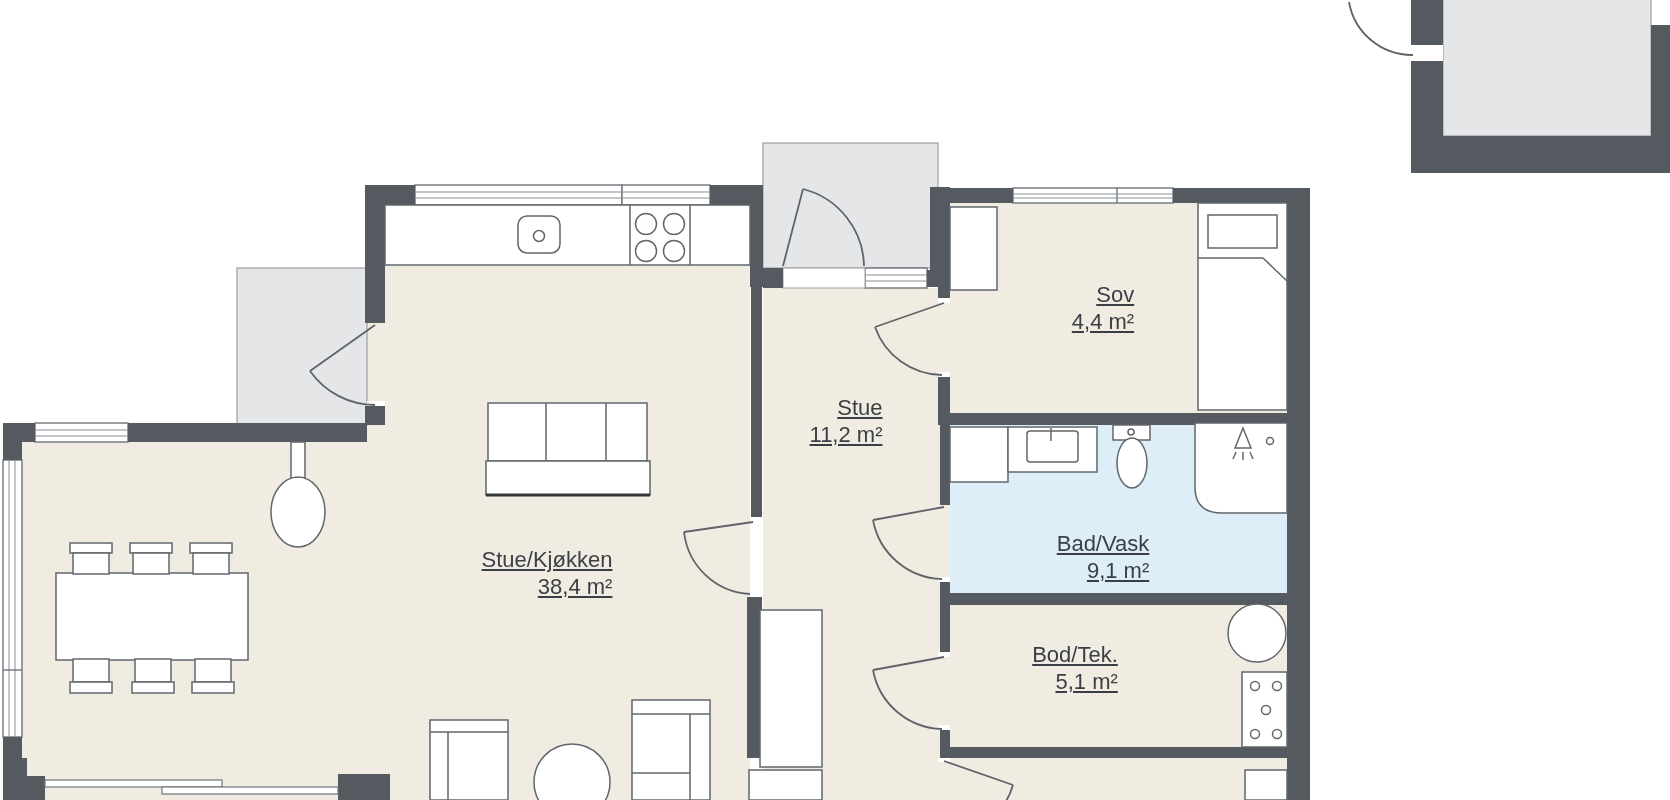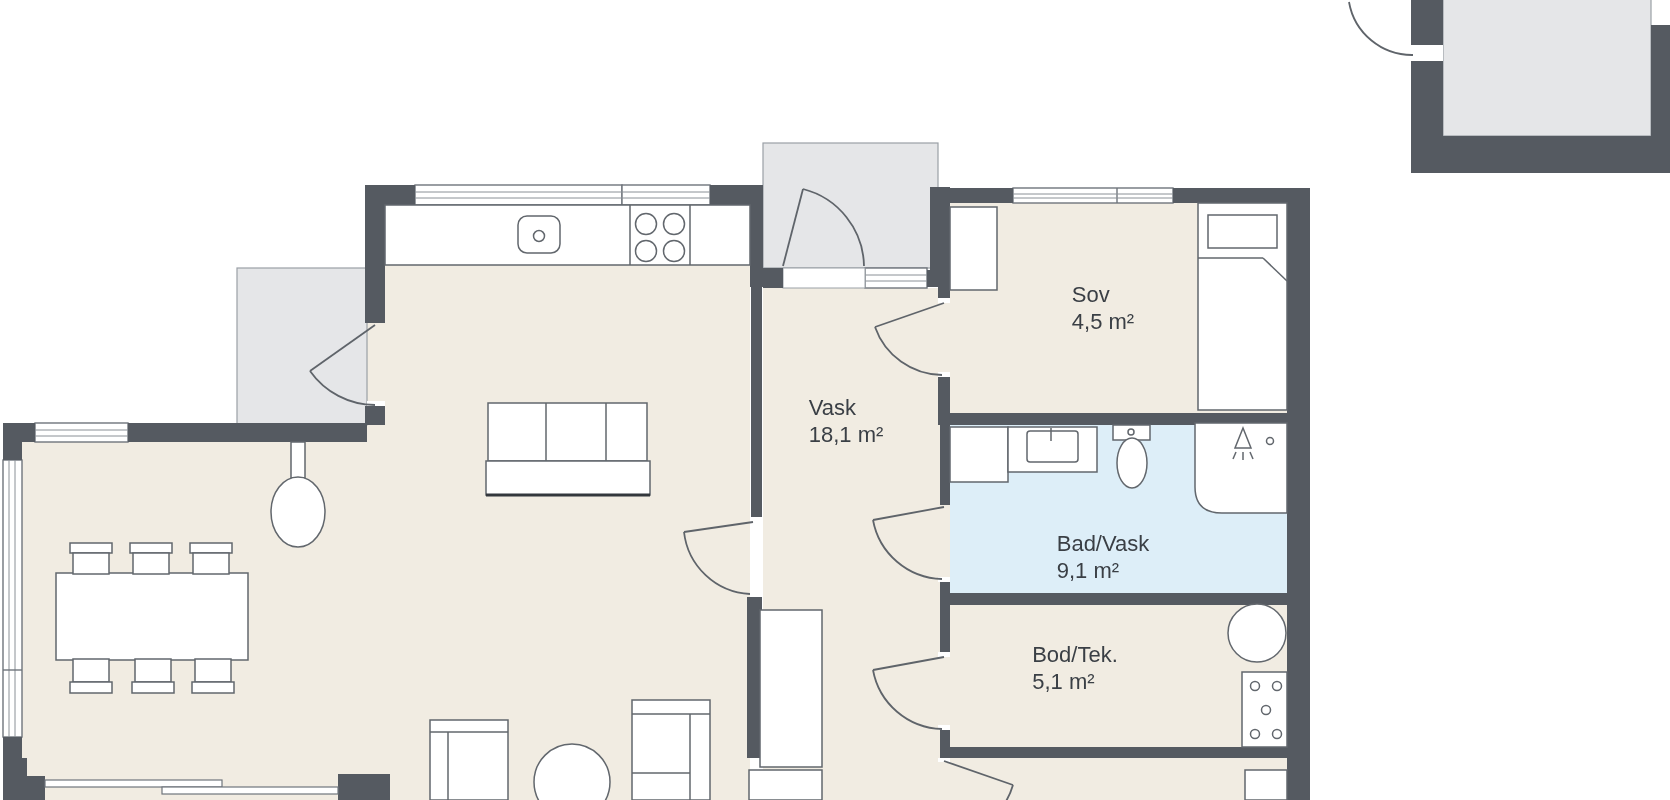--- a/index.html
+++ b/index.html
@@ -7,26 +7,27 @@
     position:relative;
     width:1670px; height:800px;
     background:#ffffff;
     overflow:hidden;
     font-family:"Liberation Sans", sans-serif;
   }
   #plan-svg { position:absolute; left:0; top:0; }
   .room-label {
     position:absolute;
     transform:translate(-50%,-50%);
-    text-align:left;
+    text-align:right;
     color:#3a3f45;
     font-size:22px;
     line-height:27px;
     white-space:nowrap;
     pointer-events:none;
+    text-decoration:underline;
   }
 </style>
 </head>
 <body>
 
 <div id="canvas">
 
 <svg id="plan-svg" width="1670" height="800" viewBox="0 0 1670 800">
 
   <g>
@@ -287,27 +288,31 @@
       <circle cx="1255" cy="734" r="4.5"></circle>
       <circle cx="1277" cy="734" r="4.5"></circle>
     </g>
 
     <g>
       <rect x="1245" y="770" width="42" height="30"></rect>
     </g>
   </g>
 </svg>
 
+  <div class="room-label" style="left:547px; top:573px">
+    <div>Stue/Kjøkken</div>
+    <div>38,4 m²</div>
+  </div>
   <div class="room-label" style="left:846px; top:421px">
-    <div>Vask</div>
-    <div>18,1 m²</div>
+    <div>Stue</div>
+    <div>11,2 m²</div>
   </div>
   <div class="room-label" style="left:1103px; top:308px">
     <div>Sov</div>
-    <div>4,5 m²</div>
+    <div>4,4 m²</div>
   </div>
   <div class="room-label" style="left:1103px; top:557px">
     <div>Bad/Vask</div>
     <div>9,1 m²</div>
   </div>
   <div class="room-label" style="left:1075px; top:668px">
     <div>Bod/Tek.</div>
     <div>5,1 m²</div>
   </div>
 

